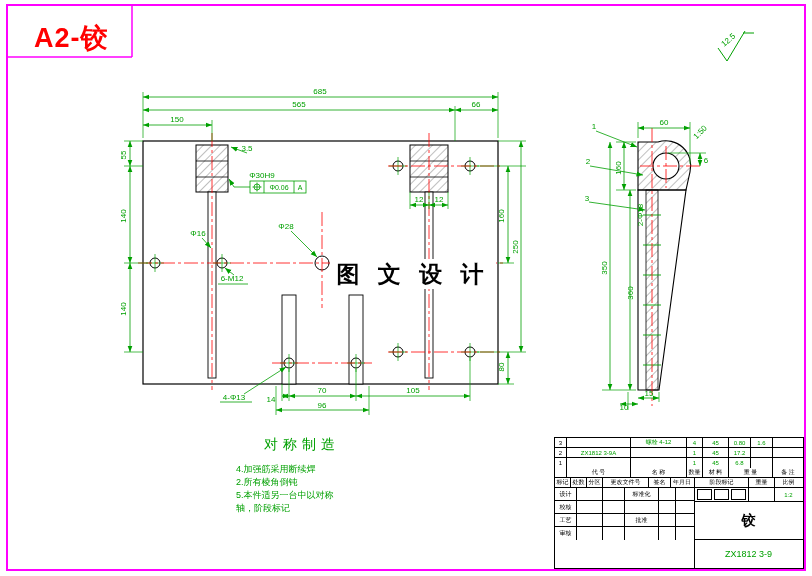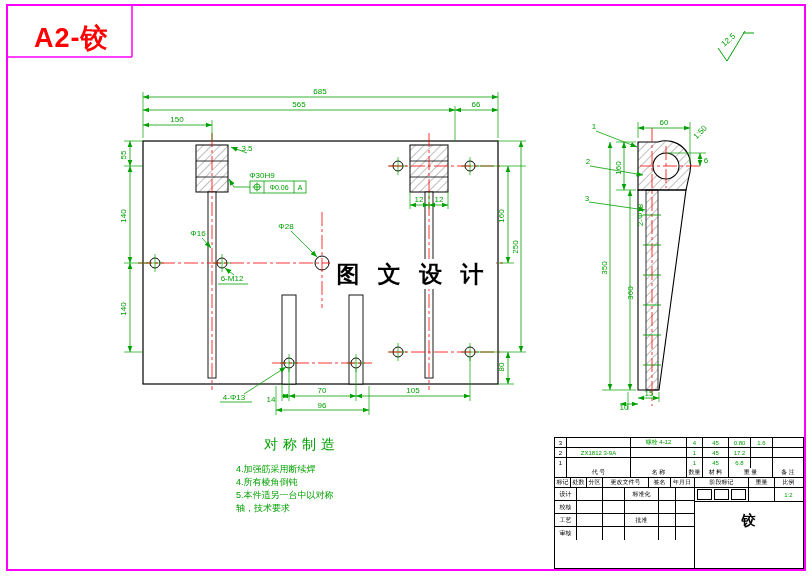--- a/index.html
+++ b/index.html
@@ -276,23 +276,23 @@
   </g>
 </svg>
 
 <div class="drawing-title">A2-铰</div>
 
 <div class="watermark">图 文 设 计</div>
 
 <div class="techreq">
   <div class="tr-title">对称制造</div>
   <div class="tr-item">4.加强筋采用断续焊</div>
-  <div class="tr-item">4.所有棱角倒钝</div>
+  <div class="tr-item">2.所有棱角倒钝</div>
   <div class="tr-item">5.本件适另一台中以对称</div>
-  <div class="tr-item">轴，技术要求</div>
+  <div class="tr-item">轴，阶段标记</div>
 </div>
 
 <div class="title-block">
 
   <div>
       <div class="tb-row" style="height: 10px;">
         <div class="tc" style="width: 12px;">3</div>
         <div class="tc grn" style="width: 64px;"></div>
         <div class="tc grn" style="width: 56px;">螺栓 4-12</div>
         <div class="tc grn" style="width: 16px;">4</div>
@@ -390,15 +390,18 @@
           <span class="stage-box"></span>
             <span class="stage-box"></span>
             <span class="stage-box"></span>
         </div>
         <div class="tc" style="width:26px"></div>
         <div class="tc grn" style="width:27px">1:2</div>
       </div>
       <div class="tb-row" style="height:38px">
         <div class="tc part-name" style="width:107px">铰</div>
       </div>
+      <div class="tb-row" style="flex:1">
+        <div class="tc grn dwg-no" style="width:107px">ZX1812 3-9</div>
+      </div>
     </div>
   </div>
 </div>
 
 </body></html>

